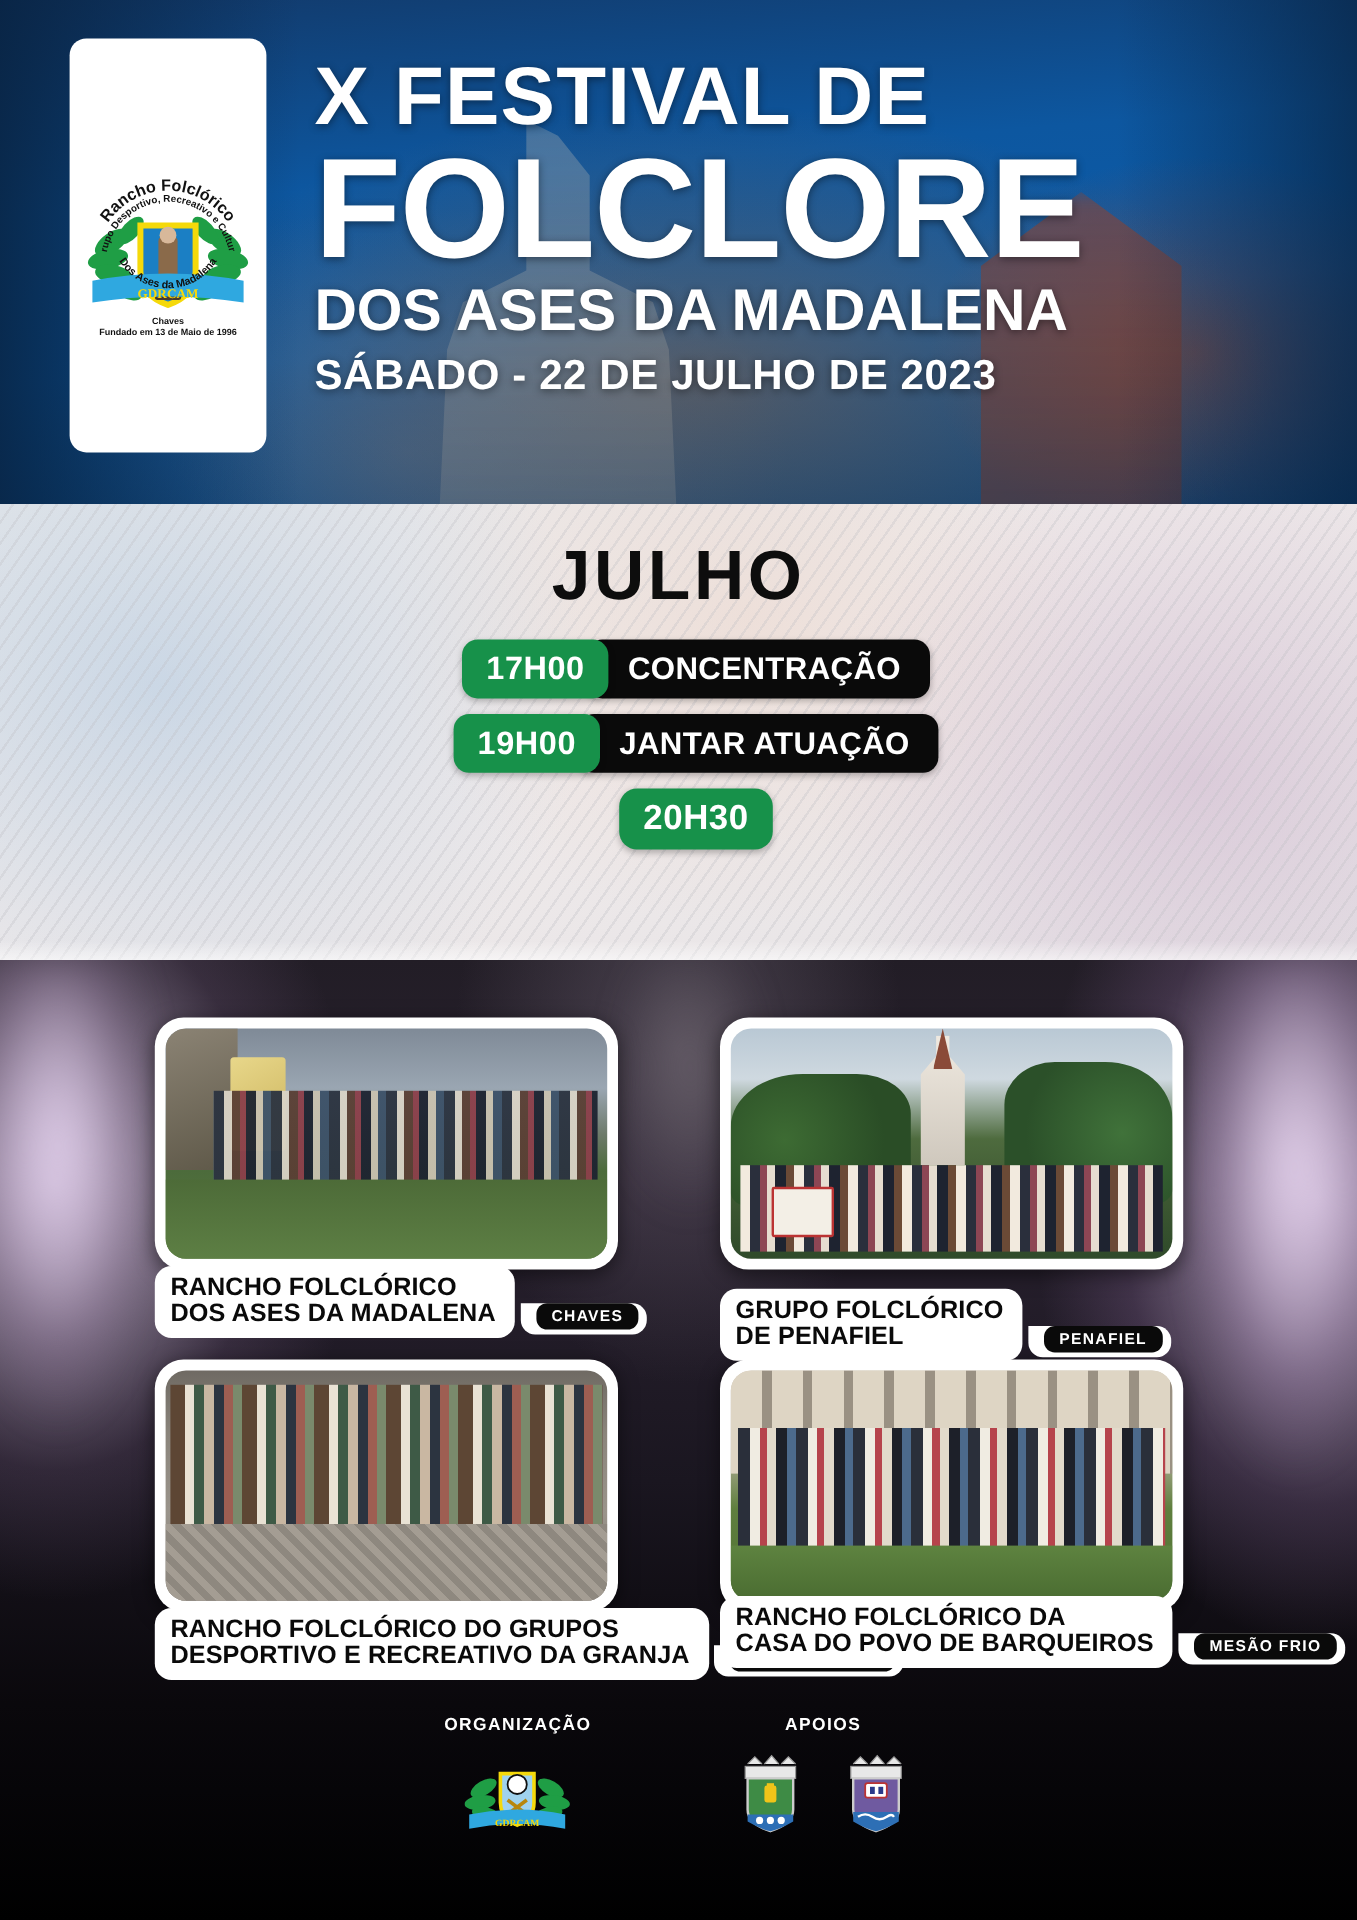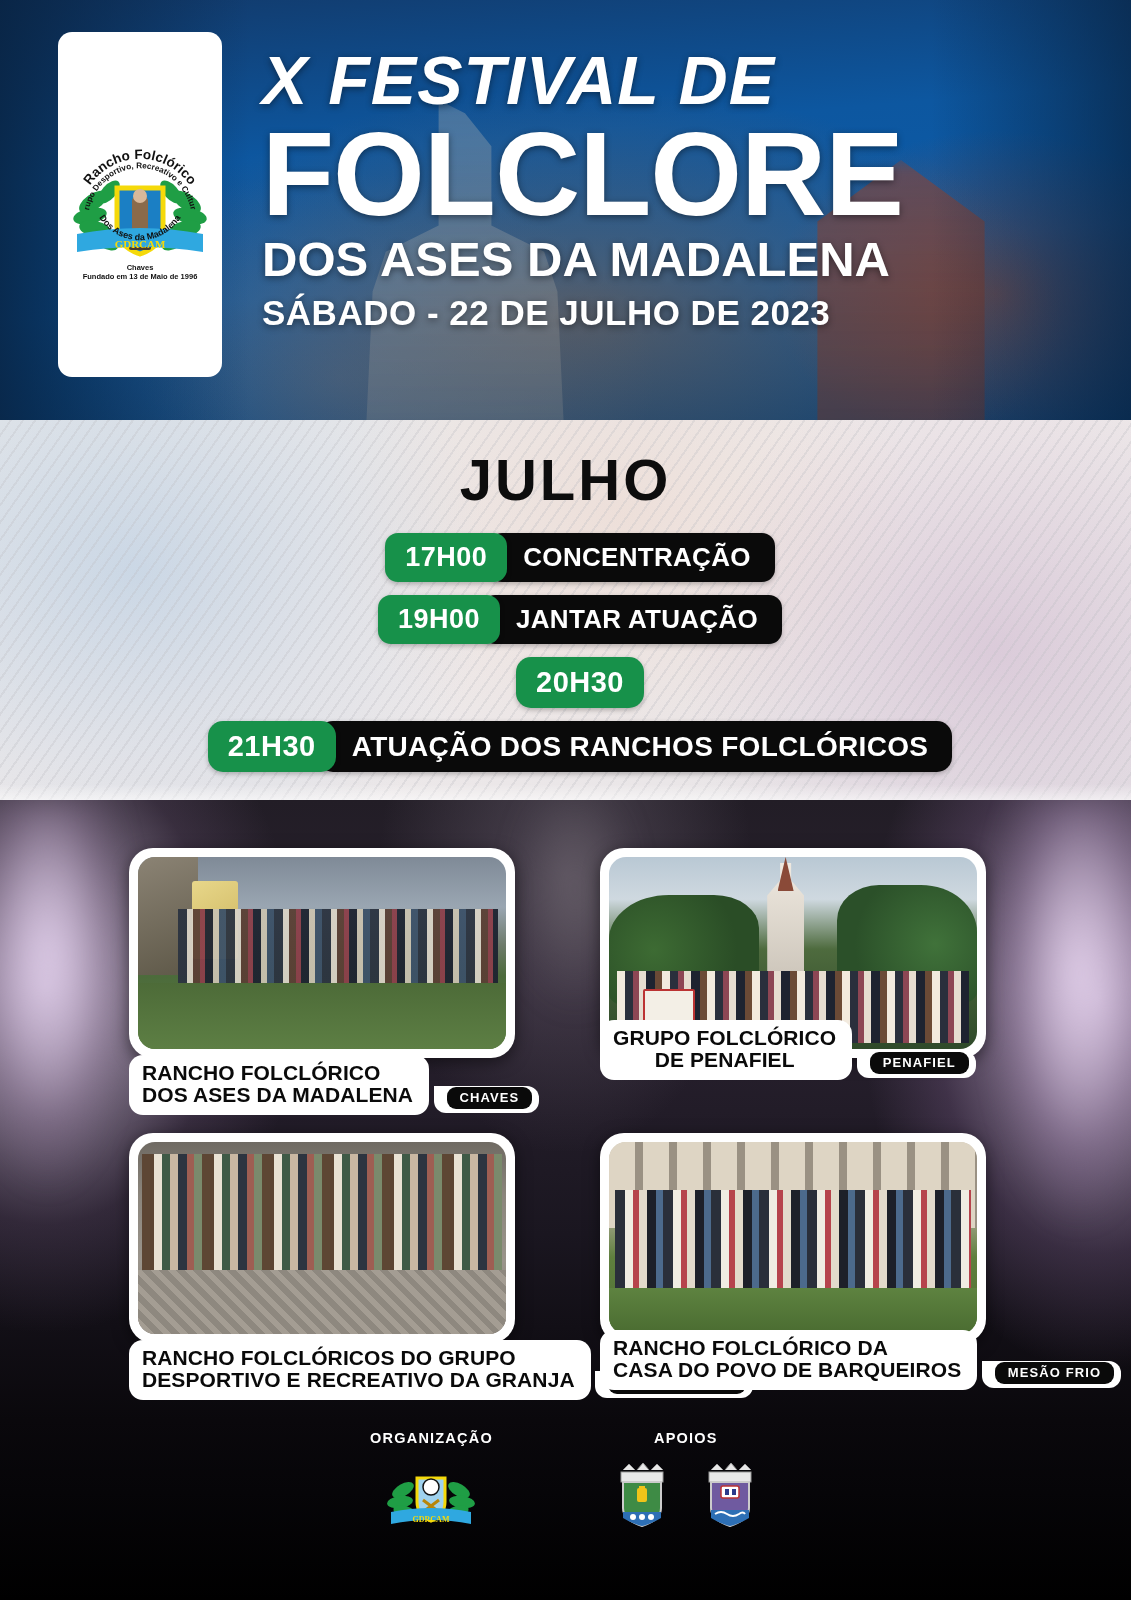--- a/index.html
+++ b/index.html
@@ -82,21 +82,20 @@
     position: absolute;
     left: 262px; top: 46px;
     right: 30px;
     z-index: 6;
     color: #fff;
     text-shadow: 0 2px 7px rgba(0,0,0,0.45);
   }
   .t-line1 {
     font-size: 68px; font-weight: 800; letter-spacing: 1px; line-height: 1.0;
     white-space: nowrap;
-    font-style: italic;
   }
   .t-line2 {
     font-size: 118px; font-weight: 800; letter-spacing: -1px; line-height: 0.95;
     margin-top: 4px; white-space: nowrap;
   }
   .t-line3 {
     font-size: 49px; font-weight: 800; letter-spacing: 0px; line-height: 1.05;
     margin-top: 4px; white-space: nowrap;
   }
   .t-line4 {
@@ -349,21 +348,21 @@
   }
   .cap-badge-wrap {
     background:#fff;
     border-radius: 0 12px 12px 12px;
     display:inline-block;
     padding: 2px 7px 4px 3px;
     margin-top: -3px;
   }
 
   .cap1 { left: 129px; top: 1055px; }
-  .cap2 { left: 600px; top: 1020px; text-align: center; }
+  .cap2 { left: 600px; top: 1074px; }
   .cap3 { left: 129px; top: 1340px; }
   .cap4 { left: 600px; top: 1330px; }
 
   
   .footer {
     position: relative;
     height: 180px;
     background: linear-gradient(180deg, #0a080c 0%, #060508 40%, #000 100%);
   }
   .foot-inner {
@@ -489,26 +488,20 @@
         <div class="pill-time">19H00</div>
         <div class="pill-desc">
           <span>JANTAR ATUAÇÃO</span>
         </div>
       </div>
 
       <div class="row big">
         <div class="pill-time">20H30</div>
       </div>
 
-      <div class="row big">
-        <div class="pill-time">21H30</div>
-        <div class="pill-desc">
-          <span>ATUAÇÃO DOS RANCHOS FOLCLÓRICOS</span>
-        </div>
-      </div>
 
     </div>
   </div>
 
   <div class="photos">
     <div class="blur-left"></div>
     <div class="blur-right"></div>
     <div class="blur-mid"></div>
 
     <div class="photo-card ph1">
@@ -562,21 +555,21 @@
       <div>GRUPO FOLCLÓRICO</div>
       <div>DE PENAFIEL</div>
     </div>
     <div class="cap-badge-wrap">
       <span class="cap-badge">PENAFIEL</span>
     </div>
   </div>
 
   <div class="caption cap3">
     <div class="cap-text">
-      <div>RANCHO FOLCLÓRICOS DO GRUPO</div>
+      <div>RANCHO FOLCLÓRICO DO GRUPOS</div>
       <div>DESPORTIVO E RECREATIVO DA GRANJA</div>
     </div>
     <div class="cap-badge-wrap">
       <span class="cap-badge">CASTRO DAIRE</span>
     </div>
   </div>
 
   <div class="caption cap4">
     <div class="cap-text">
       <div>RANCHO FOLCLÓRICO DA</div>

